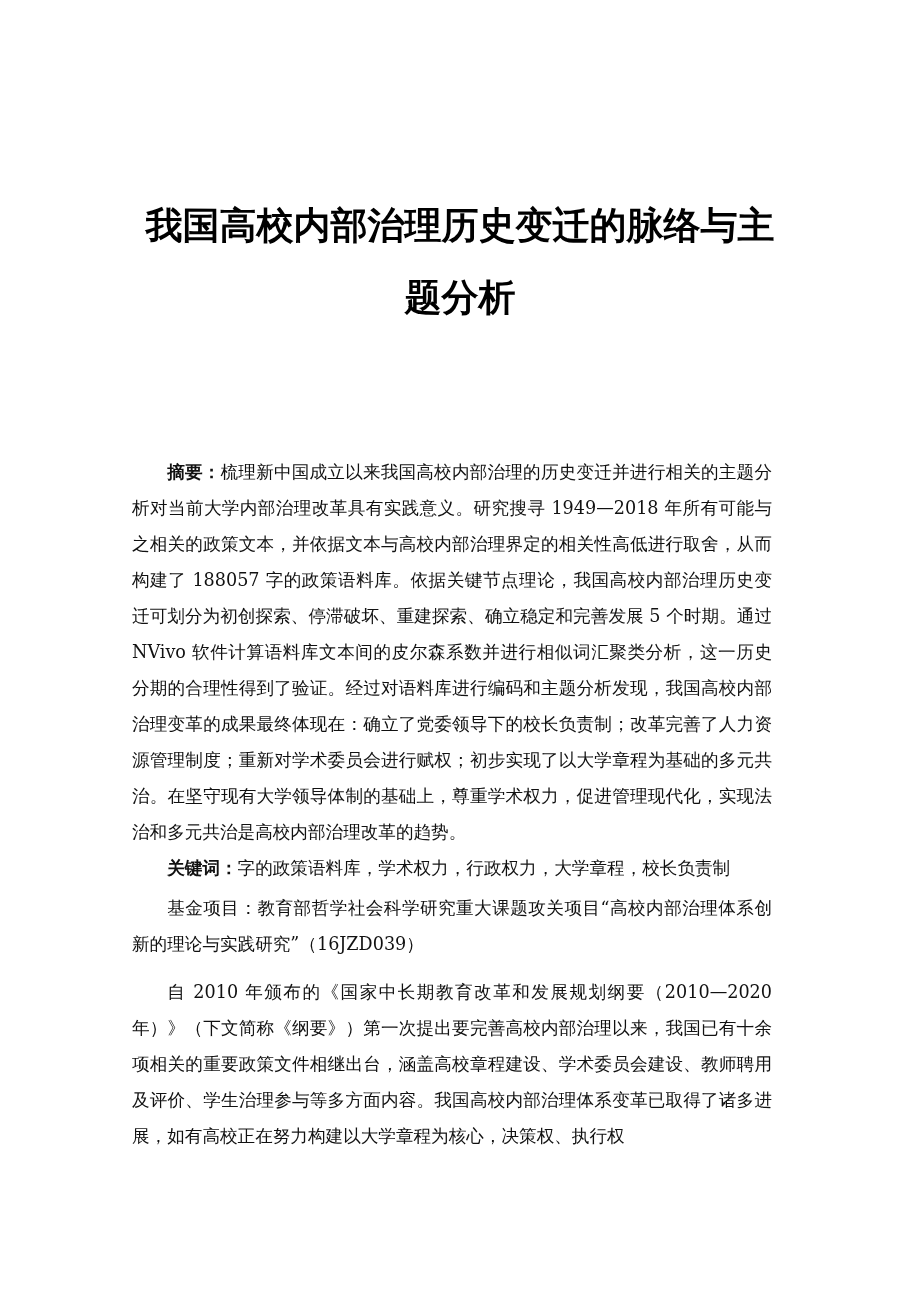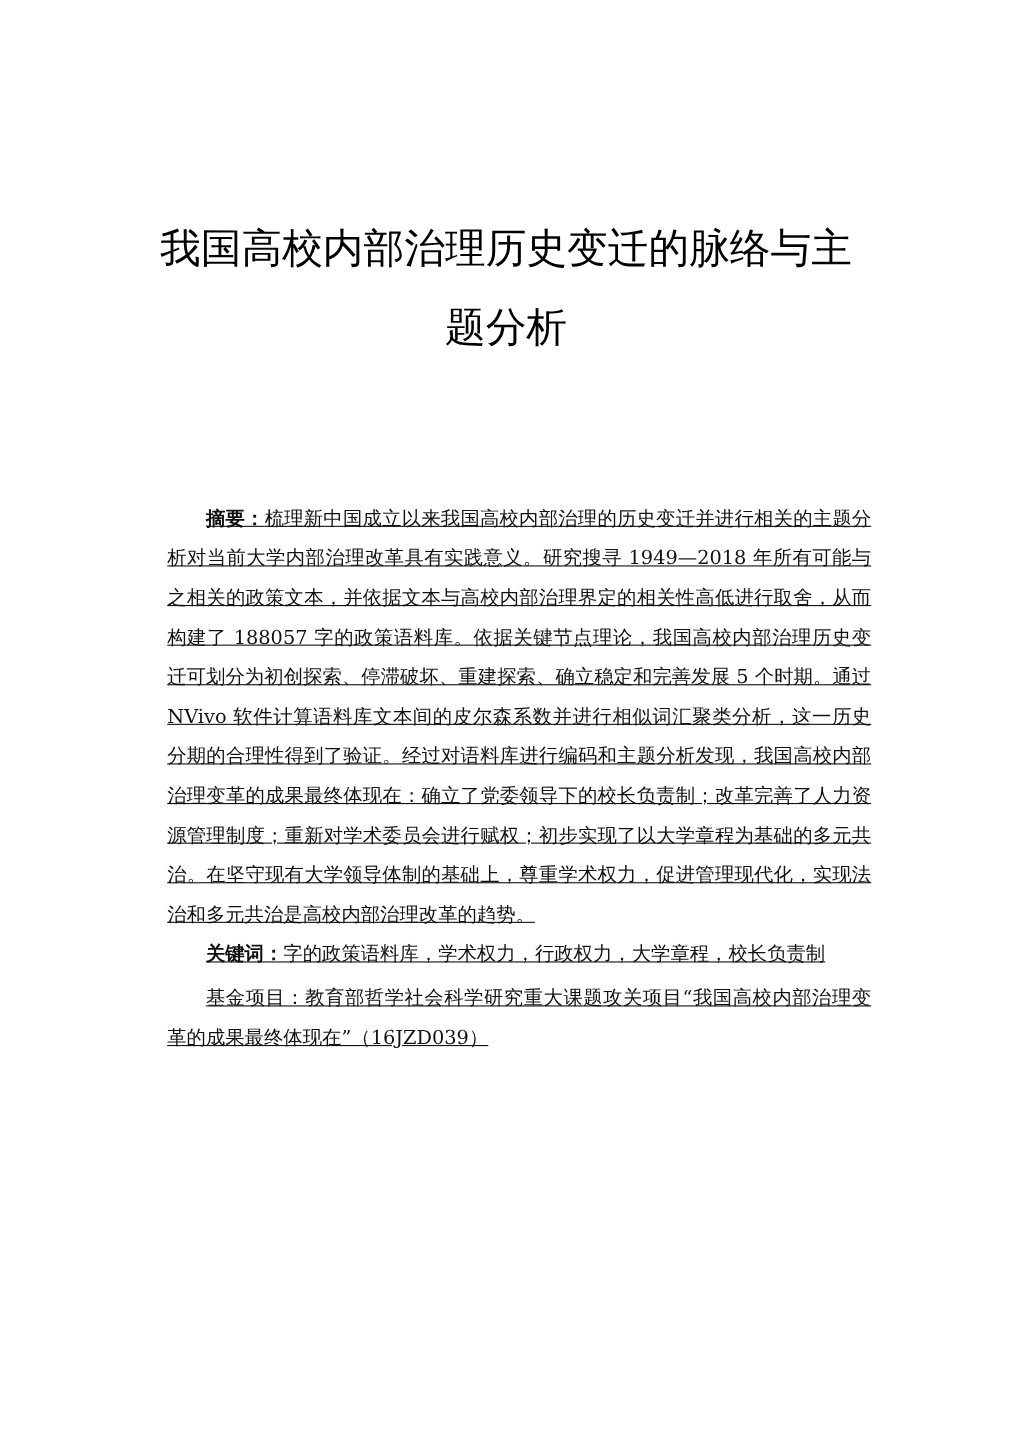--- a/index.html
+++ b/index.html
@@ -1,35 +1,36 @@
 <!DOCTYPE html>
 <html><head>
 <meta charset="utf-8">
 <style>
   html, body { margin: 0; padding: 0; background: #ffffff; }
   body { width: 920px; height: 1302px; position: relative; overflow: hidden;
          font-family: "DejaVu Serif", "Liberation Serif", serif; color: #111; }
   .page { position: absolute; left: 0; top: 0; width: 920px; height: 1302px; }
   .title { position: absolute; left: 130px; width: 660px; top: 190px;
            text-align: center; font-family: "DejaVu Sans", "Liberation Sans", sans-serif;
-           font-size: 37px; line-height: 72px; font-weight: normal; letter-spacing: 0px; color: #000; }
-  .body { position: absolute; left: 152px; width: 640px; top: 454px; text-decoration: underline; }
+           font-size: 37px; line-height: 72px; font-weight: bold; letter-spacing: 0px; color: #000; }
+  .body { position: absolute; left: 132px; width: 640px; top: 454px; }
   .p { font-size: 17.6px; line-height: 36px; margin: 0; text-align: justify; text-indent: 2em; word-break: break-all; }
   .p.kw { margin-top: 0; }
   .p.fund { margin-top: 4px; }
   .p.intro { margin-top: 12px; }
   .bold { font-weight: bold; font-family: "DejaVu Sans", "Liberation Sans", sans-serif; }
 </style>
 </head>
 <body>
 
 <div class="page">
   <div class="title">我国高校内部治理历史变迁的脉络与主题分析</div>
 
   <div class="body">
     <p class="p"><span class="bold">摘要：</span><span>梳理新中国成立以来我国高校内部治理的历史变迁并进行相关的主题分析对当前大学内部治理改革具有实践意义。研究搜寻 1949—2018 年所有可能与之相关的政策文本，并依据文本与高校内部治理界定的相关性高低进行取舍，从而构建了 188057 字的政策语料库。依据关键节点理论，我国高校内部治理历史变迁可划分为初创探索、停滞破坏、重建探索、确立稳定和完善发展 5 个时期。通过 NVivo 软件计算语料库文本间的皮尔森系数并进行相似词汇聚类分析，这一历史分期的合理性得到了验证。经过对语料库进行编码和主题分析发现，我国高校内部治理变革的成果最终体现在：确立了党委领导下的校长负责制；改革完善了人力资源管理制度；重新对学术委员会进行赋权；初步实现了以大学章程为基础的多元共治。在坚守现有大学领导体制的基础上，尊重学术权力，促进管理现代化，实现法治和多元共治是高校内部治理改革的趋势。</span></p>
 
     <p class="p kw"><span class="bold">关键词：</span><span>字的政策语料库，学术权力，行政权力，大学章程，校长负责制</span></p>
 
-    <p class="p fund">基金项目：教育部哲学社会科学研究重大课题攻关项目“我国高校内部治理变革的成果最终体现在”（16JZD039）</p>
+    <p class="p fund">基金项目：教育部哲学社会科学研究重大课题攻关项目“高校内部治理体系创新的理论与实践研究”（16JZD039）</p>
 
+    <p class="p intro">自 2010 年颁布的《国家中长期教育改革和发展规划纲要（2010—2020 年）》（下文简称《纲要》）第一次提出要完善高校内部治理以来，我国已有十余项相关的重要政策文件相继出台，涵盖高校章程建设、学术委员会建设、教师聘用及评价、学生治理参与等多方面内容。我国高校内部治理体系变革已取得了诸多进展，如有高校正在努力构建以大学章程为核心，决策权、执行权</p>
   </div>
 </div>
 
 </body></html>

